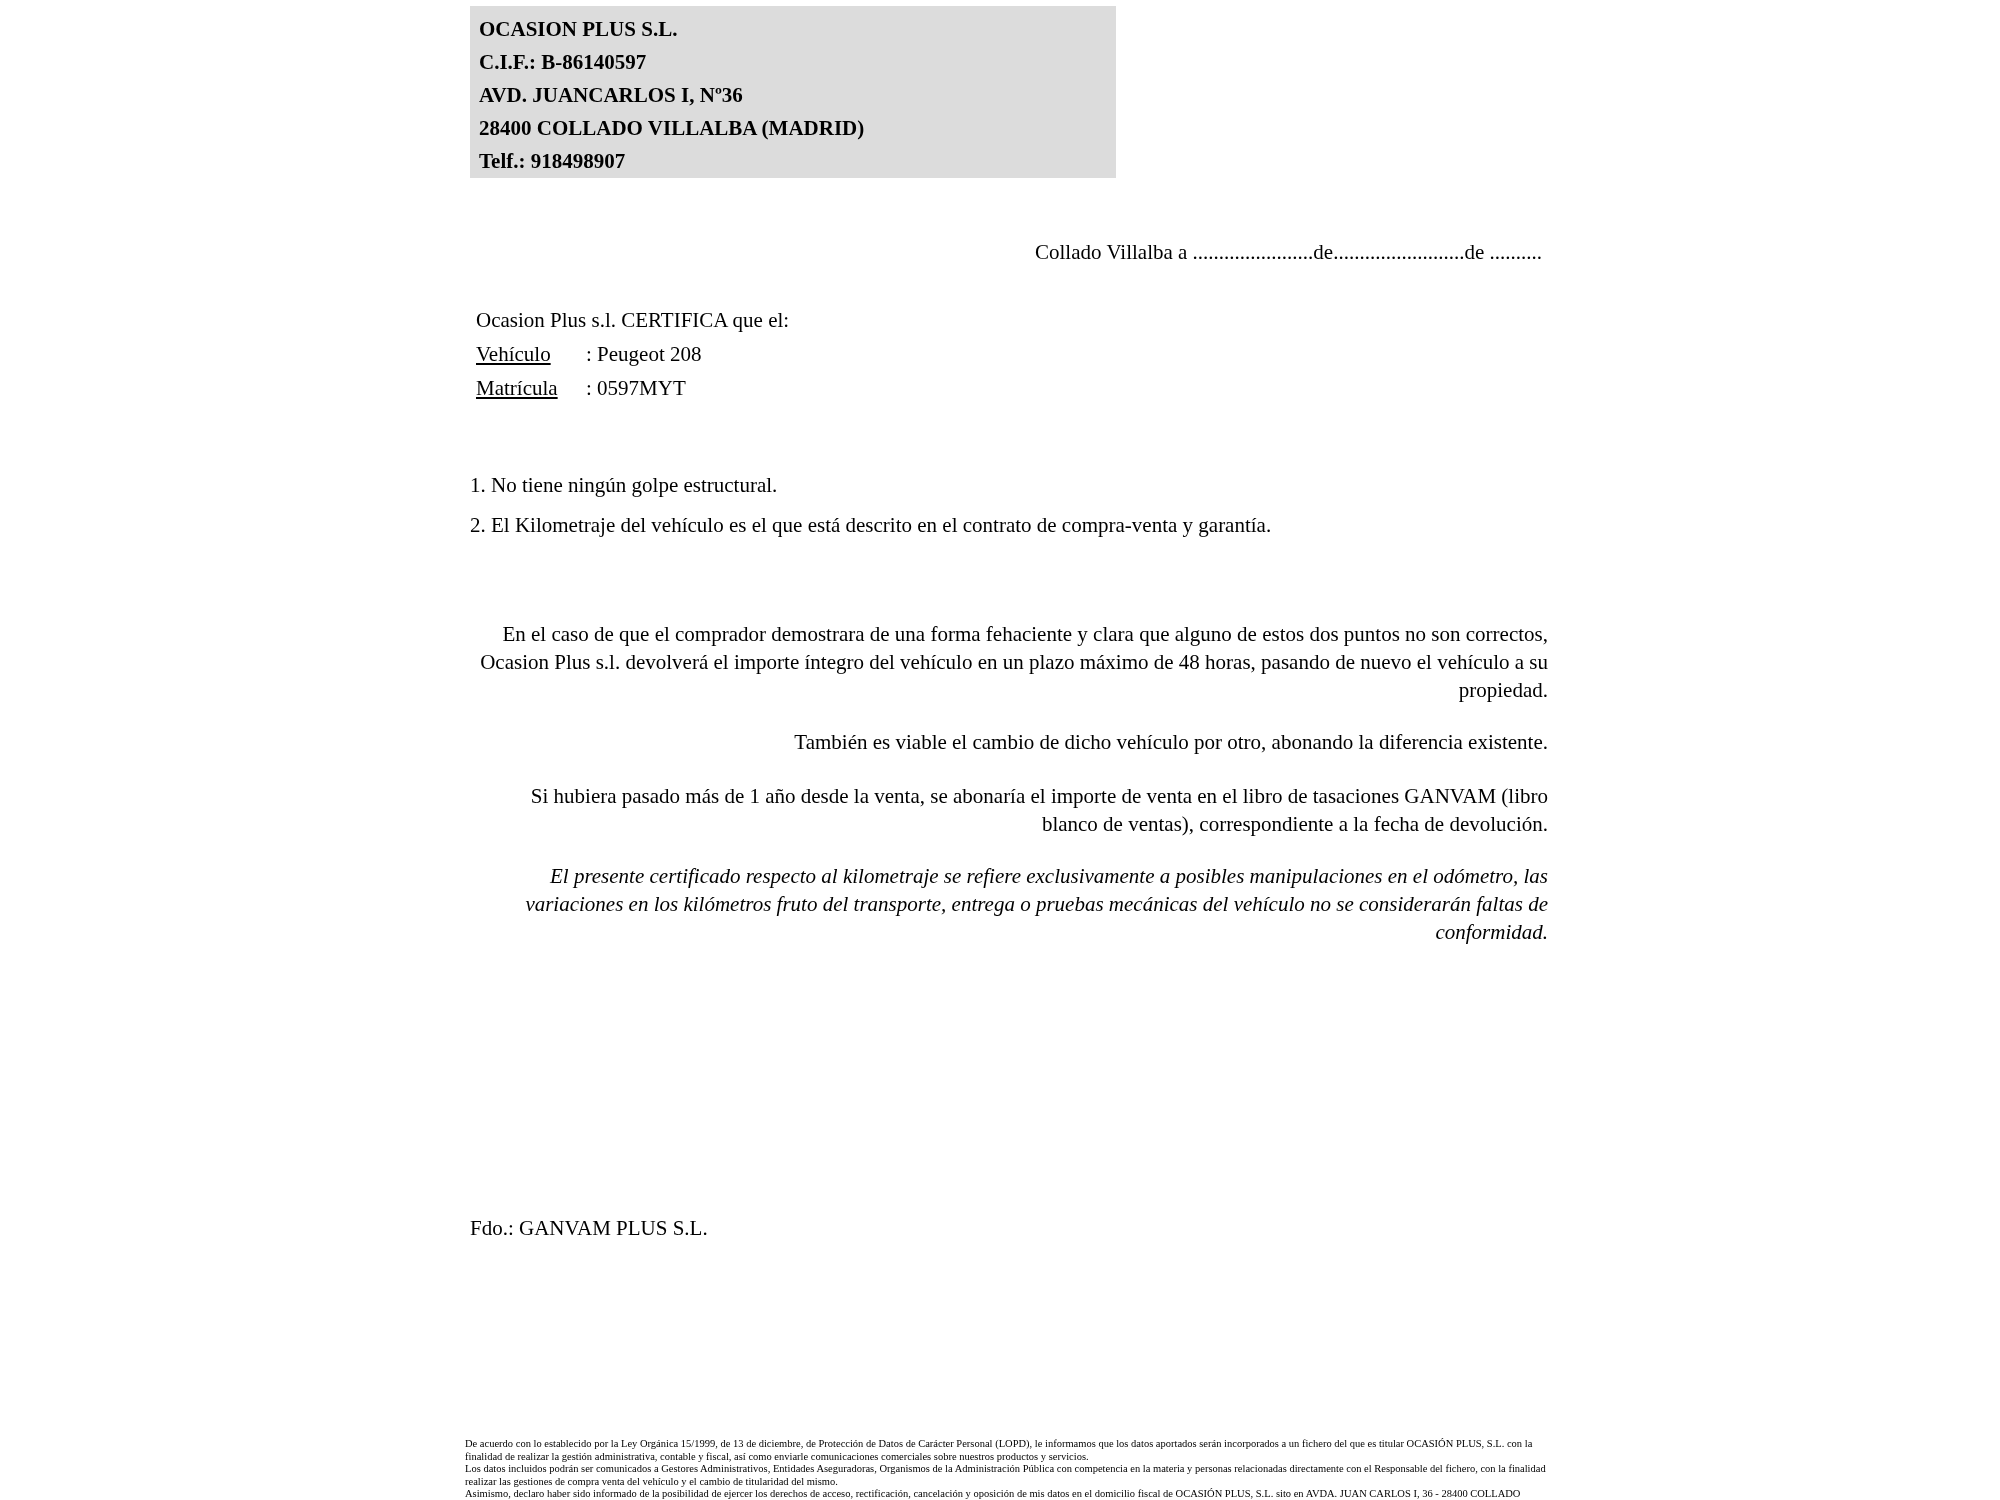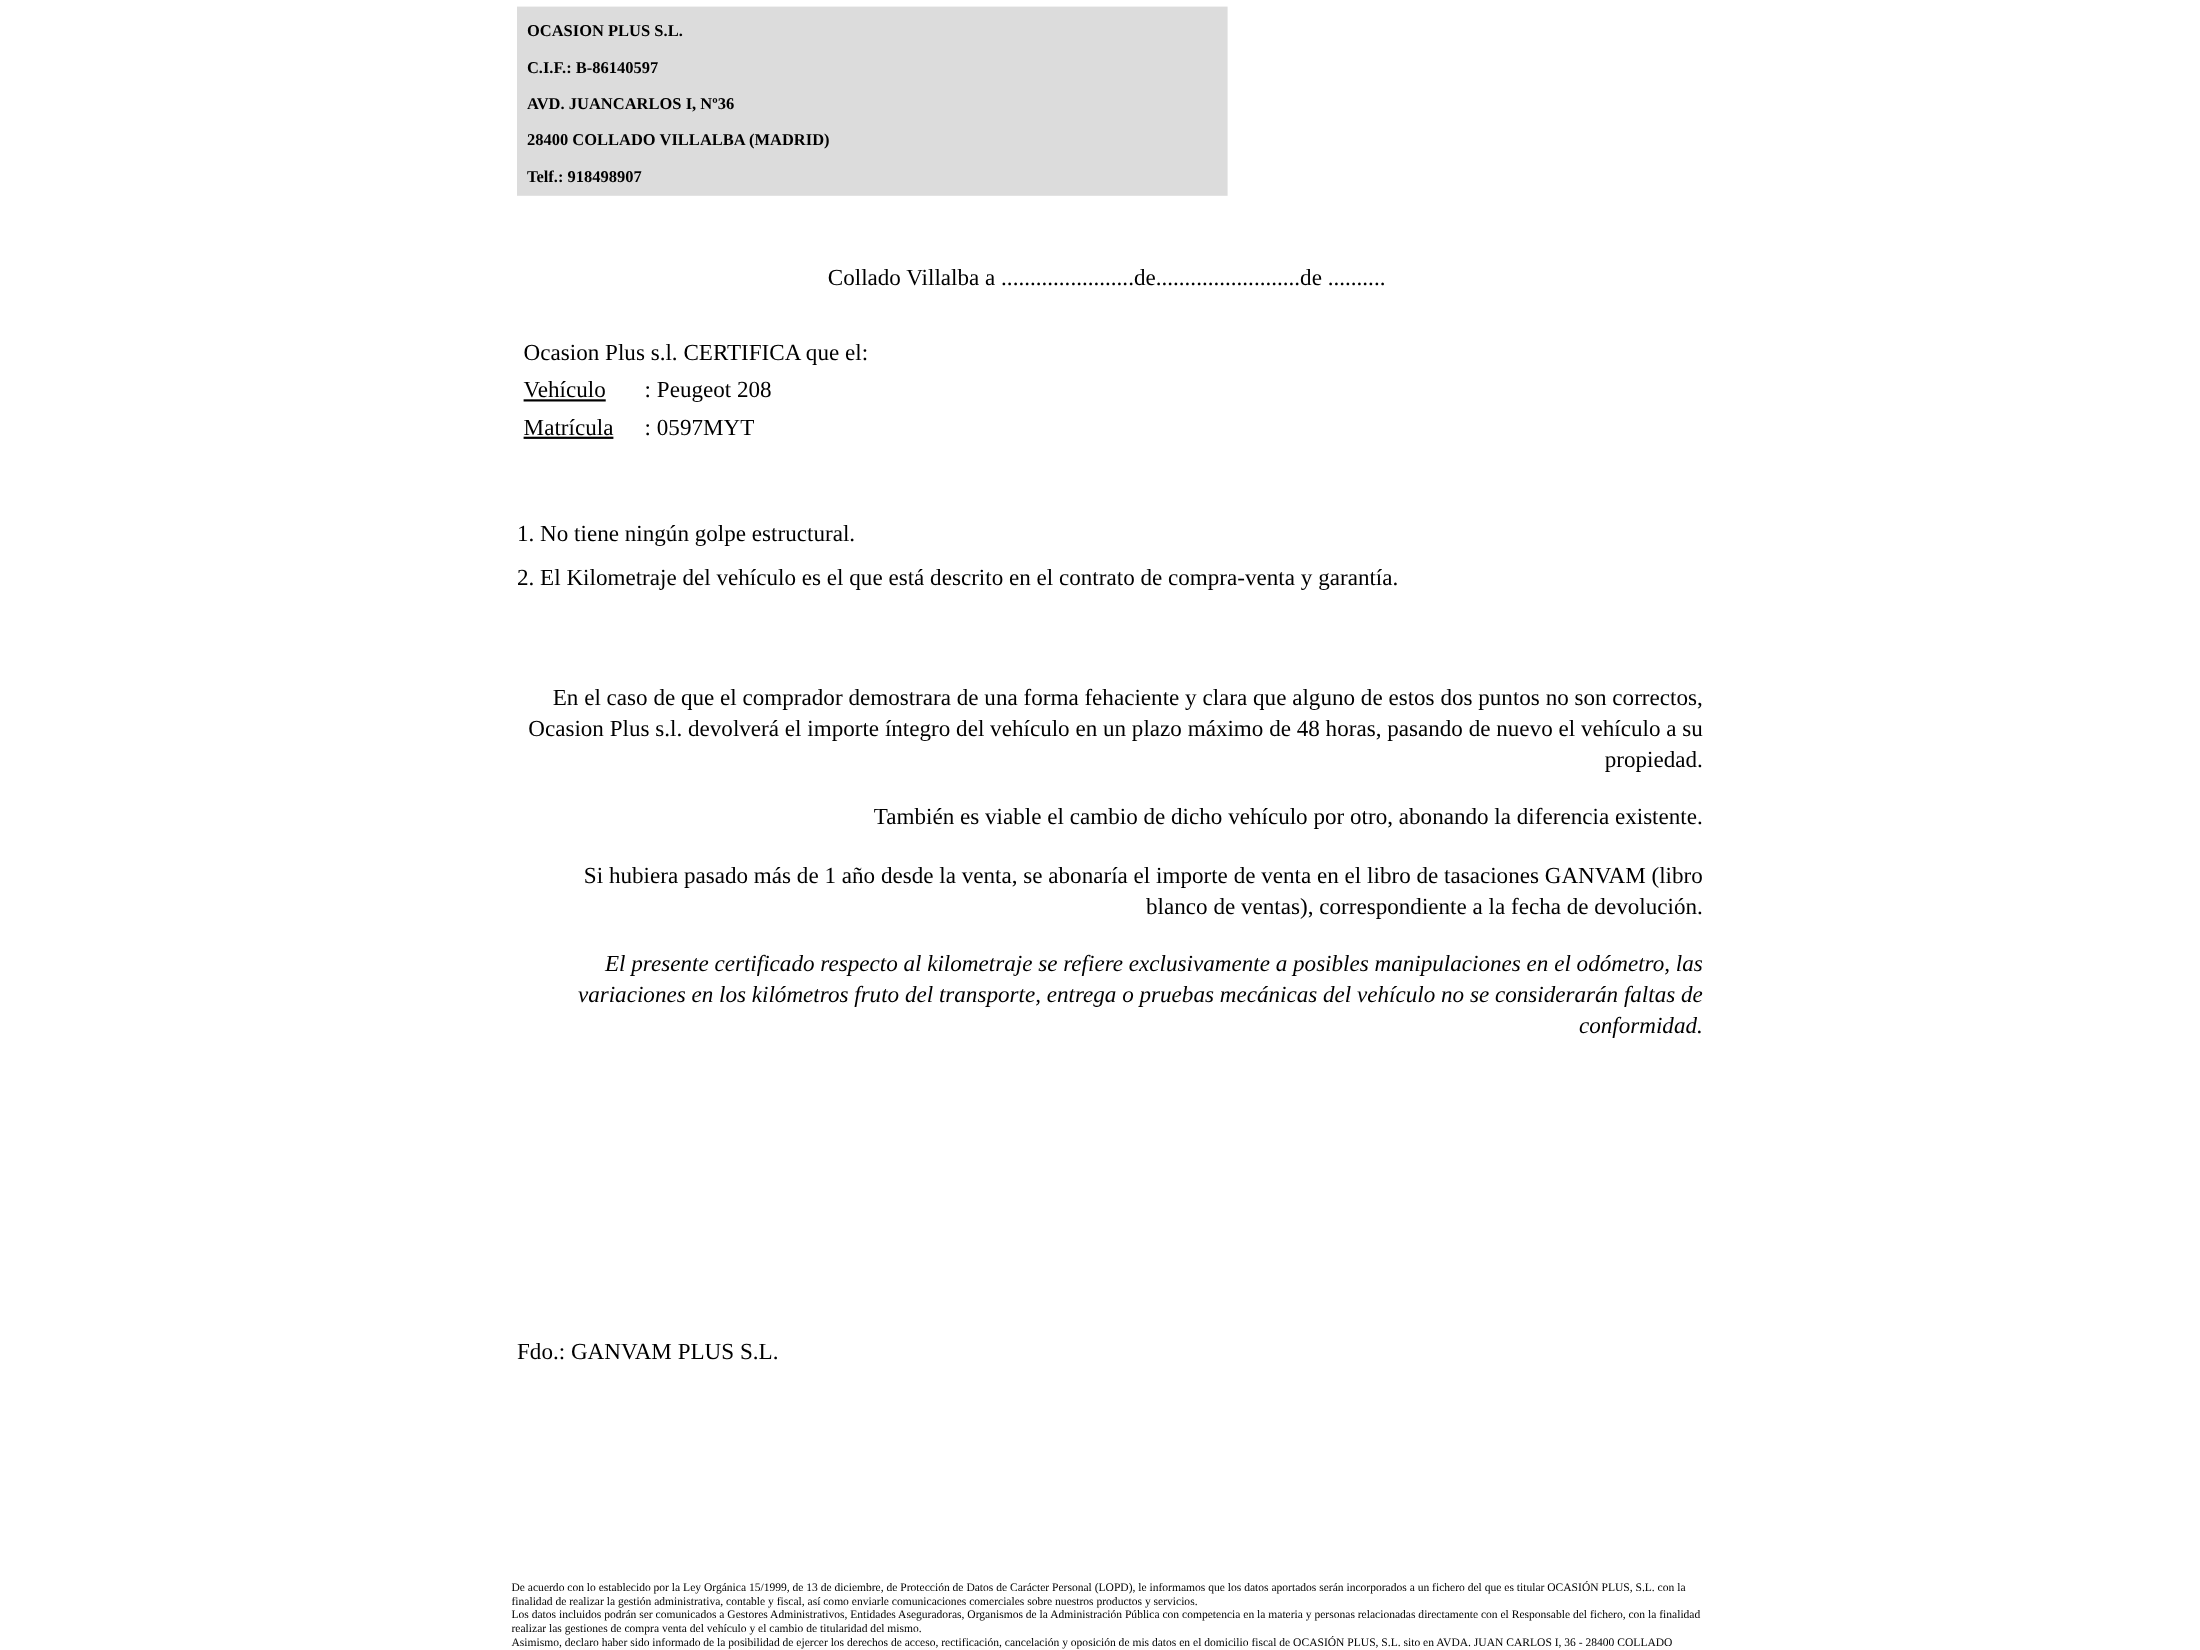--- a/index.html
+++ b/index.html
@@ -22,31 +22,31 @@
   
   .header-box{
     position:absolute;
     left:470px; top:6px;
     width:646px; height:172px;
     background:var(--header-bg);
     padding:7px 12px 0 9px;
   }
   .header-box .hline{
     font-weight:bold;
-    font-size:15px;
+    font-size:21px;
     line-height:33px;
     white-space:nowrap;
   }
   
   .date-line{
     position:absolute;
     top:240px;
     left:470px;
     width:1072px;
-    text-align:center;
+    text-align:right;
     font-size:21px;
     white-space:nowrap;
   }
   
   .certify{
     position:absolute;
     left:476px; top:303px;
     font-size:21px;
     line-height:34px;
   }

